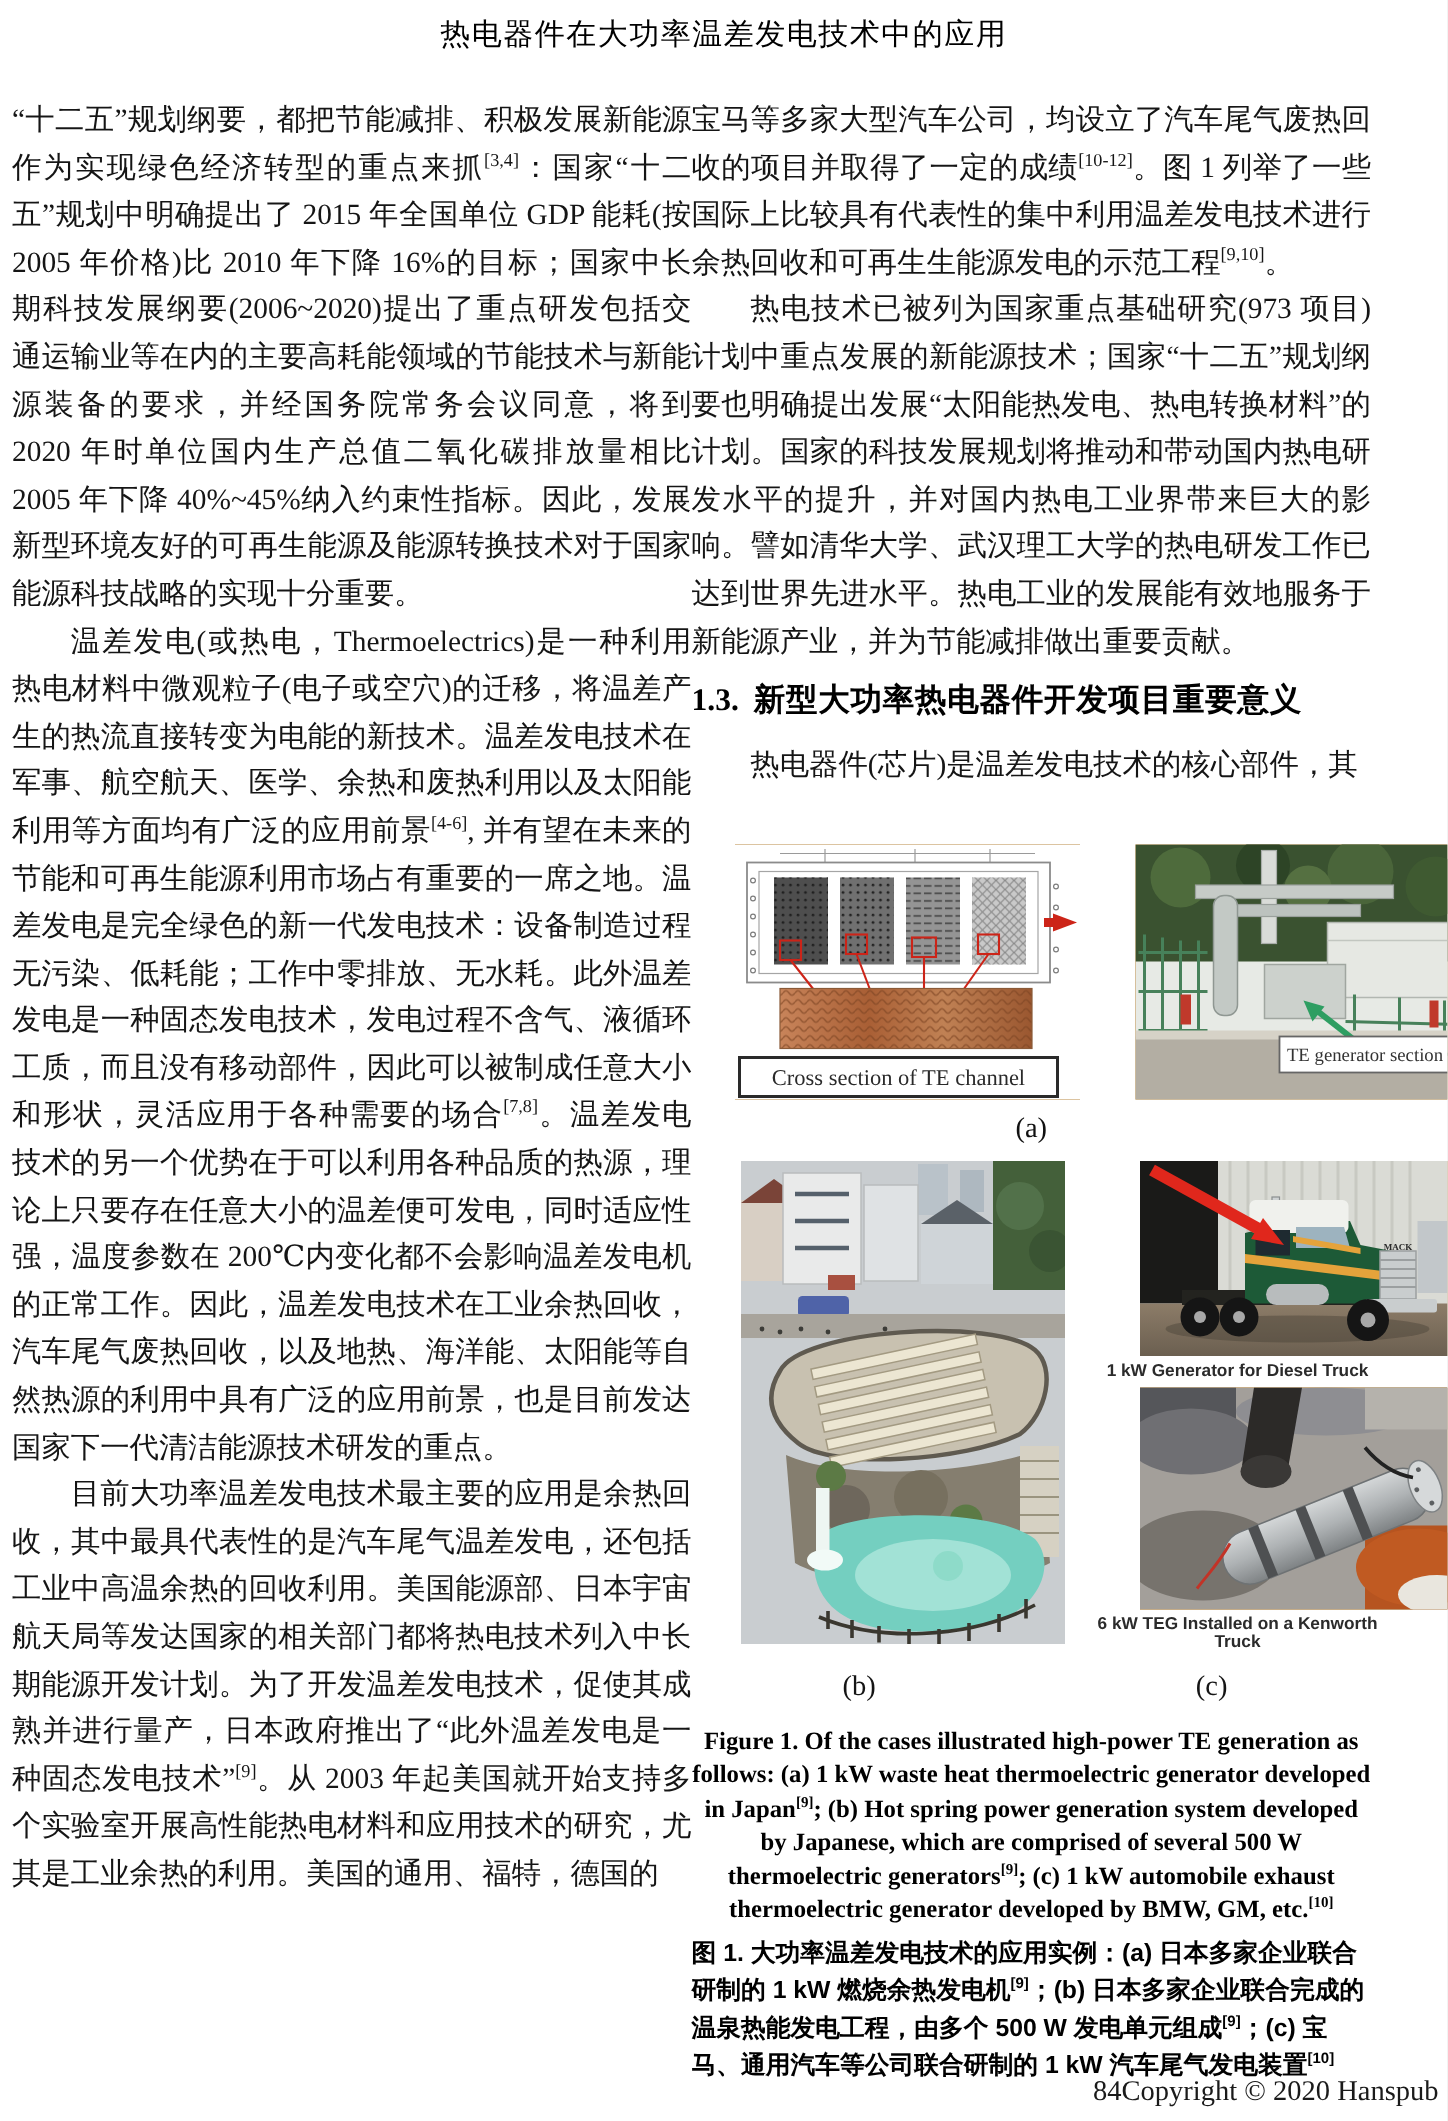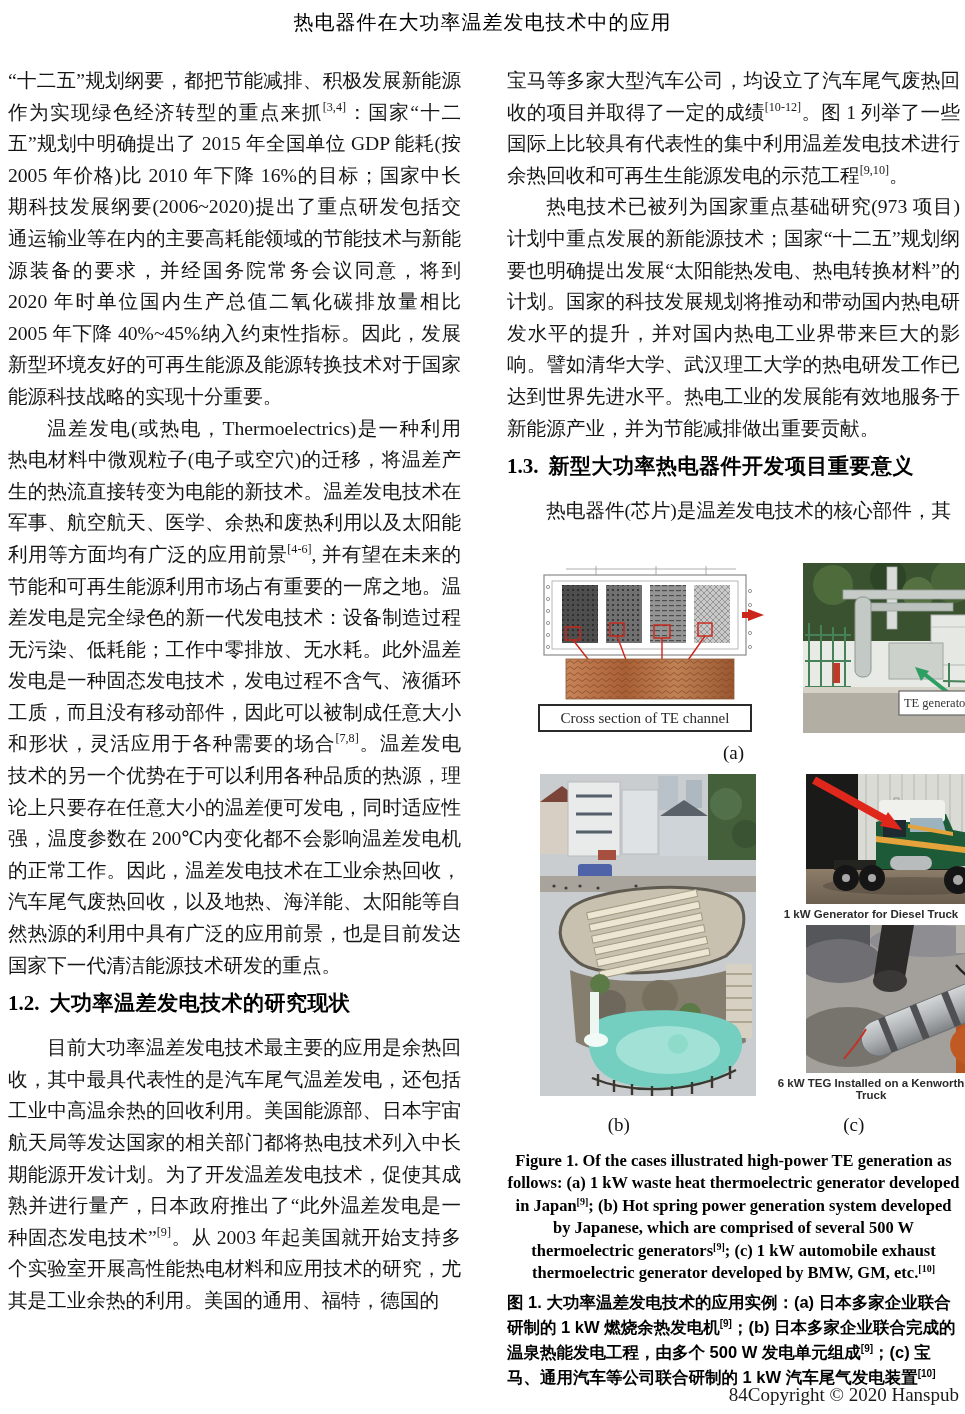--- a/index.html
+++ b/index.html
@@ -2,21 +2,21 @@
 <html><head>
 <meta charset="utf-8">
 <style>
   html,body { margin:0; padding:0; background:#e9e9e9; }
   .page {
     position:relative; width:965px; height:1414px; margin:0 auto;
     background:#ffffff; overflow:hidden;
     font-family:"Liberation Serif","DejaVu Serif",serif; color:#151515;
   }
   .header-title { text-align:center; padding-top:9px; font-size:20px; letter-spacing:1px; color:#000000; }
-  .columns { display:flex; gap:46px; padding:29px 5px 0 8px; }
+  .columns { display:flex; padding:29px 5px 0 8px; }
   .col { width:453px; }
   .body-text p { margin:0; font-size:19.6px; line-height:31.6px; text-align:justify; }
   .indent { text-indent:2em; }
   sup { font-size:0.62em; line-height:0; vertical-align:super; }
   h2.section { margin:8px 0 15px 0; font-size:21px; font-weight:bold; color:#000; }
   h2.section .num { font-family:"Liberation Serif","DejaVu Serif",serif; margin-right:10px; }
   h2.section .ttl { font-family:"Liberation Sans","DejaVu Sans",sans-serif; letter-spacing:0.5px; }
 
   .figure-block { margin-top:36px; }
   .fig-row1 { display:flex; gap:8px; }
@@ -62,21 +62,20 @@
 
 <div class="page">
 
   <div class="header-title">热电器件在大功率温差发电技术中的应用</div>
 
   <div class="columns">
 
     <div class="col body-text">
       <p><span>“十二五”规划纲要，都把节能减排、积极发展新能源作为实现绿色经济转型的重点来抓</span><sup>[3,4]</sup><span>：国家“十二五”规划中明确提出了 2015 年全国单位 GDP 能耗(按 2005 年价格)比 2010 年下降 16%的目标；国家中长期科技发展纲要(2006~2020)提出了重点研发包括交通运输业等在内的主要高耗能领域的节能技术与新能源装备的要求，并经国务院常务会议同意，将到 2020 年时单位国内生产总值二氧化碳排放量相比 2005 年下降 40%~45%纳入约束性指标。因此，发展新型环境友好的可再生能源及能源转换技术对于国家能源科技战略的实现十分重要。</span></p>
       <p class="indent"><span>温差发电(或热电，Thermoelectrics)是一种利用热电材料中微观粒子(电子或空穴)的迁移，将温差产生的热流直接转变为电能的新技术。温差发电技术在军事、航空航天、医学、余热和废热利用以及太阳能利用等方面均有广泛的应用前景</span><sup>[4-6]</sup><span>, 并有望在未来的节能和可再生能源利用市场占有重要的一席之地。温差发电是完全绿色的新一代发电技术：设备制造过程无污染、低耗能；工作中零排放、无水耗。此外温差发电是一种固态发电技术，发电过程不含气、液循环工质，而且没有移动部件，因此可以被制成任意大小和形状，灵活应用于各种需要的场合</span><sup>[7,8]</sup><span>。温差发电技术的另一个优势在于可以利用各种品质的热源，理论上只要存在任意大小的温差便可发电，同时适应性强，温度参数在 200℃内变化都不会影响温差发电机的正常工作。因此，温差发电技术在工业余热回收，汽车尾气废热回收，以及地热、海洋能、太阳能等自然热源的利用中具有广泛的应用前景，也是目前发达国家下一代清洁能源技术研发的重点。</span></p>
-      <h2 class="section"><span class="num">1.2.</span><span class="ttl">大功率温差发电技术的研究现状</span></h2>
       <p class="indent"><span>目前大功率温差发电技术最主要的应用是余热回收，其中最具代表性的是汽车尾气温差发电，还包括工业中高温余热的回收利用。美国能源部、日本宇宙航天局等发达国家的相关部门都将热电技术列入中长期能源开发计划。为了开发温差发电技术，促使其成熟并进行量产，日本政府推出了“此外温差发电是一种固态发电技术”</span><sup>[9]</sup><span>。从 2003 年起美国就开始支持多个实验室开展高性能热电材料和应用技术的研究，尤其是工业余热的利用。美国的通用、福特，德国的</span></p>
     </div>
 
     <div class="col body-text">
       <p><span>宝马等多家大型汽车公司，均设立了汽车尾气废热回收的项目并取得了一定的成绩</span><sup>[10-12]</sup><span>。图 1 列举了一些国际上比较具有代表性的集中利用温差发电技术进行余热回收和可再生生能源发电的示范工程</span><sup>[9,10]</sup><span>。</span></p>
       <p class="indent"><span>热电技术已被列为国家重点基础研究(973 项目)计划中重点发展的新能源技术；国家“十二五”规划纲要也明确提出发展“太阳能热发电、热电转换材料”的计划。国家的科技发展规划将推动和带动国内热电研发水平的提升，并对国内热电工业界带来巨大的影响。譬如清华大学、武汉理工大学的热电研发工作已达到世界先进水平。热电工业的发展能有效地服务于新能源产业，并为节能减排做出重要贡献。</span></p>
       <h2 class="section"><span class="num">1.3.</span><span class="ttl">新型大功率热电器件开发项目重要意义</span></h2>
       <p class="indent"><span>热电器件(芯片)是温差发电技术的核心部件，其</span></p>
 
       <div class="figure-block">

